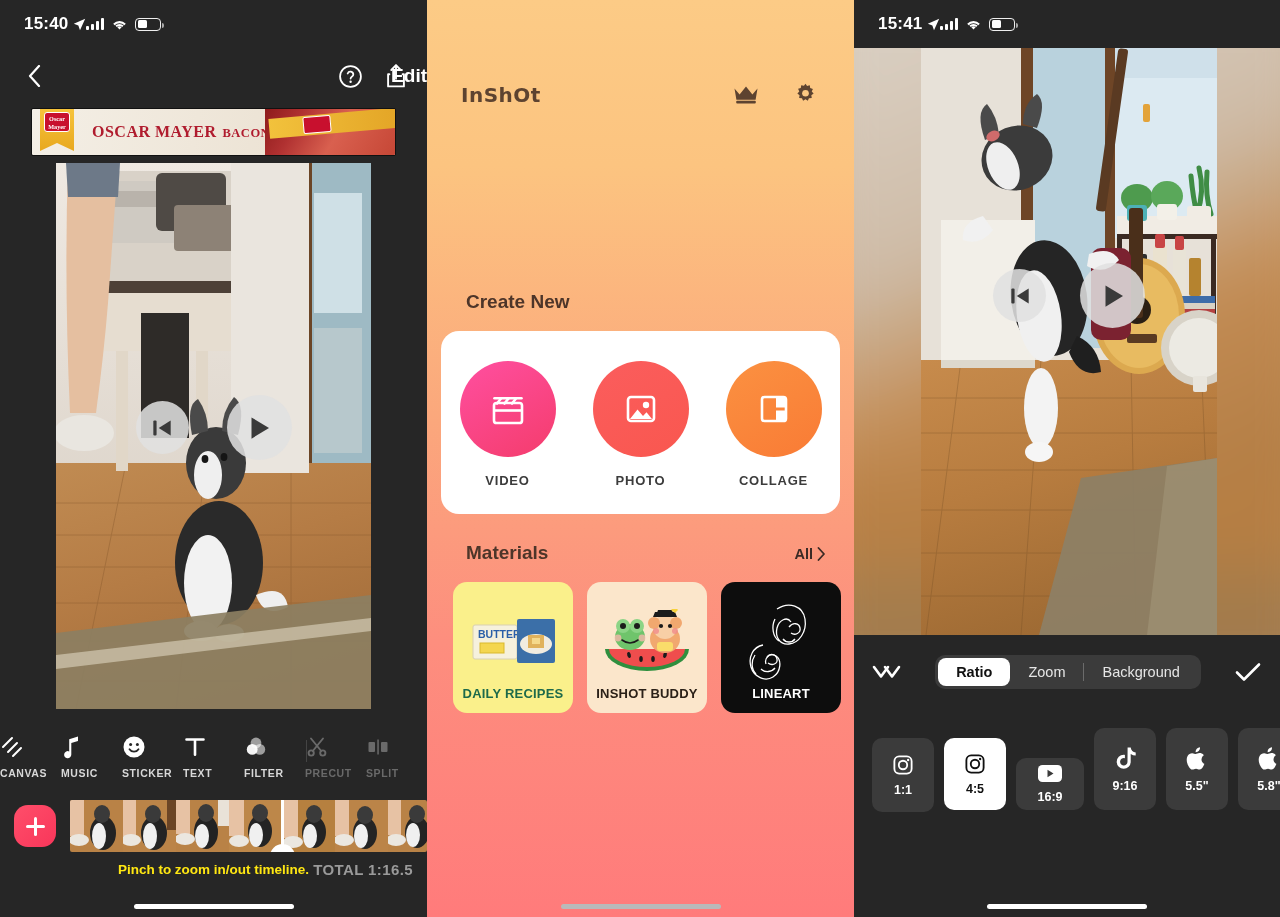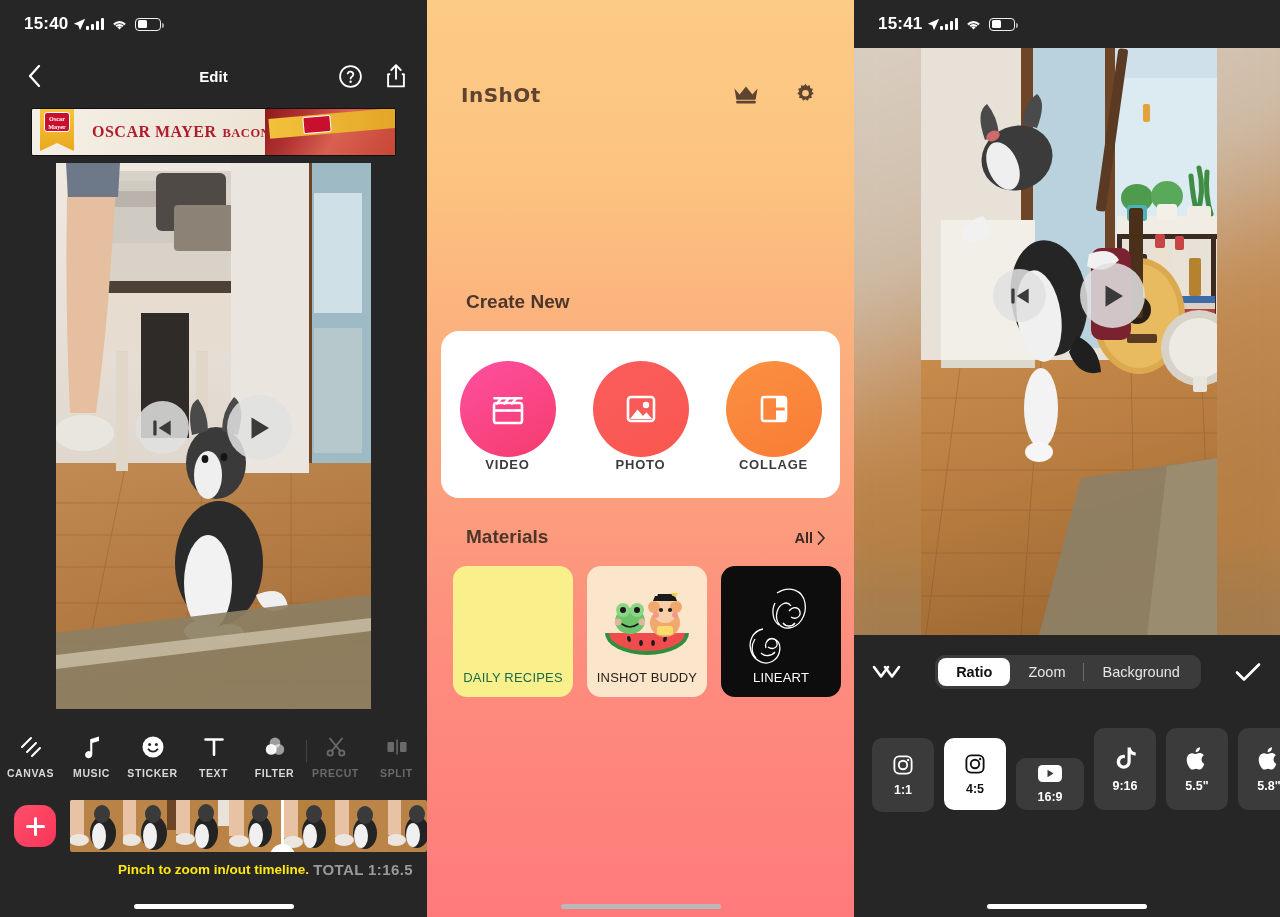--- a/index.html
+++ b/index.html
@@ -28,22 +28,22 @@
   .sig i:nth-child(3){height:9px}.sig i:nth-child(4){height:12px}
   .batt { width: 26px; height: 13px; border: 1.6px solid rgba(255,255,255,.92);
           border-radius: 4px; position: relative; padding: 1.7px; }
   .batt::after { content:""; position:absolute; right:-4px; top:4px; width:2px;height:5px;
           background: rgba(255,255,255,.6); border-radius: 0 2px 2px 0;}
   .batt b { display:block; height: 100%; width: 42%; background: #fff; border-radius: 1.5px; }
 
   
   .p1 { background: #262626; }
   .p1-nav { height: 56px; display: flex; align-items: center; padding: 0 20px; position: relative; }
-  .p1-nav .title { position: absolute; left:0; right:0; text-align:center;
-        color:#fff; font-size: 15px; font-weight: 700; pointer-events:none;}
+  .p1-nav .title { position: absolute; left:0; right:0; text-align:right;
+        color:#fff; font-size: 19px; font-weight: 700; pointer-events:none;}
   .icon-btn { background: none; border: none; cursor: pointer; display:flex;
         align-items:center; justify-content:center; color:#fff; }
   .nav-left { width: 28px; height: 28px; }
   .nav-right { margin-left: auto; display: flex; align-items: center; gap: 22px; }
 
   .banner-ad {
     margin: 4px 31px 0 31px; height: 48px; border-radius: 2px;
     background: linear-gradient(100deg,#f4efe6 0%,#efe7da 45%,#e8ddcc 100%);
     position: relative; overflow: hidden; display:flex; align-items:center;
     border: 1px solid #111;
@@ -68,21 +68,21 @@
       overflow: hidden; background:#3a2a20; }
   .vid-scene { position:absolute; inset:0; }
   .play-overlay { position:absolute; left:0; right:0; top: 232px; display:flex;
       align-items:center; justify-content:center; gap: 38px; }
   .rnd-btn { border-radius: 50%; background: rgba(225,225,225,.86);
       display:flex; align-items:center; justify-content:center; border:none; cursor:pointer;}
   .rnd-btn.prev { width: 53px; height: 53px; }
   .rnd-btn.play { width: 65px; height: 65px; }
 
   .p1-tools { position:absolute; left:0; right:0; top: 734px; display:flex; }
-  .tool { flex:1 1 0; display:flex; flex-direction:column; align-items:center; gap:7px;
+  .tool { flex:1 1 0; display:flex; flex-direction:column; align-items:flex-start; gap:7px;
       cursor:pointer; }
   .tool .ti { height: 26px; display:flex; align-items:center; justify-content:center; }
   .tool .tl { font-size: 10.5px; font-weight: 700; letter-spacing: .6px; color:#d8d8d8; }
   .tool.dim .tl { color: #6a6a6a; }
   .tool-divider { position:absolute; left: 306px; top: 6px; width:1px; height: 22px; background:#444; }
 
   .p1-timeline { position:absolute; left:0; right:0; top: 795px; height: 62px; display:flex; align-items:center; }
   .add-btn { margin-left: 14px; width: 42px; height: 42px; border-radius: 14px;
       background: linear-gradient(135deg,#ff4e6a,#f8365a); border:none; cursor:pointer;
       display:flex;align-items:center;justify-content:center; flex:0 0 auto;}
@@ -105,32 +105,32 @@
   .p2 { background: linear-gradient(180deg,#FCCB86 0%,#FCC480 18%,#FBA77C 46%,#FD8E7E 70%,#FF7B7B 100%); }
   .p2 .statusbar { opacity: 0; }
   .p2-head { display:flex; align-items:center; padding: 34px 36px 0 34px; }
   .brand { font-size: 20px; font-weight: 700; color:#5d4330; letter-spacing:.5px;
       font-family:"DejaVu Sans", sans-serif; }
   .p2-head-icons { margin-left:auto; display:flex; align-items:center; gap: 34px; }
   .sec-title { font-size: 19px; font-weight: 800; color:#4d3529; }
   .create-label { padding: 0 12px 0 39px; margin-top: 184px; }
   .card-white { margin: 18px 14px 0 14px; background:#fff; border-radius: 18px;
       padding: 30px 0 26px 0; display:flex; justify-content: space-around; }
-  .cn-item { display:flex; flex-direction:column; align-items:center; cursor:pointer;}
+  .cn-item { display:flex; flex-direction:column; align-items:center; gap: 16px; cursor:pointer;}
   .cn-circle { width: 96px; height: 96px; border-radius:50%; display:flex;
       align-items:center; justify-content:center; }
   .cn-label { font-size: 13px; font-weight: 800; color:#3c3c3c; letter-spacing:.8px; }
   .mat-head { display:flex; align-items:baseline; padding: 28px 28px 0 39px; }
   .mat-all { margin-left:auto; font-size: 14.5px; font-weight:700; color:#3b2a25;
       display:flex; align-items:center; gap:4px; cursor:pointer;}
   .mat-row { display:flex; gap: 14px; padding: 18px 0 0 26px; }
   .mat-card { width: 120px; height: 131px; border-radius: 14px; position:relative;
       overflow:hidden; cursor:pointer; display:flex; flex-direction:column;
       align-items:center; justify-content:flex-end; padding-bottom: 12px;}
-  .mat-card .mc-label { font-size: 13px; font-weight: 400; letter-spacing:.2px; z-index:3;}
+  .mat-card .mc-label { font-size: 13px; font-weight: 700; letter-spacing:.2px; z-index:3;}
   .mc-art { position:absolute; top: 22px; left:0; right:0; height: 76px; display:flex;
       align-items:center; justify-content:center;}
   .p2 .home-ind { background:#b9b9b9; }
 
   
   .p3 { background: #262626; }
   .p3-stage { position:absolute; left:0; right:0; top: 48px; height: 587px; overflow:hidden;
       background:#caa486; }
   .p3-blurbg { position:absolute; inset:0; filter: blur(26px) saturate(1.05); transform: scale(1.25); }
   .p3-inner { position:absolute; left: 67px; top: 0; width: 296px; height: 587px; overflow:hidden; }
@@ -539,20 +539,31 @@
       <div class="mat-all">
         <span>All</span>
         <svg width="9" height="14" viewBox="0 0 9 14">
           <path d="M1.5 1 7 7l-5.5 6" stroke="#3b2a25" stroke-width="1.8" fill="none" stroke-linecap="round" stroke-linejoin="round"></path>
         </svg>
       </div>
     </div>
 
     <div class="mat-row">
       <div class="mat-card" style="background:#FAF08B">
+        <span class="mc-art">
+          <svg width="96" height="62" viewBox="0 0 96 62">
+            <rect x="8" y="14" width="44" height="34" rx="2" fill="#f6f1dd" stroke="#d8d0b2"></rect>
+            <text x="13" y="27" font-size="10.5" font-weight="700" fill="#2b5fa8" font-family="'Liberation Sans',sans-serif">BUTTER</text>
+            <rect x="15" y="32" width="24" height="10" fill="#f4d64f" stroke="#d9b92e"></rect>
+            <rect x="52" y="8" width="38" height="44" rx="2" fill="#3b6fa8"></rect>
+            <ellipse cx="71" cy="33" rx="16" ry="10" fill="#f1ece0"></ellipse>
+            <rect x="63" y="24" width="16" height="13" fill="#e0b25c"></rect>
+            <rect x="67" y="27" width="8" height="6" fill="#f5d98b"></rect>
+          </svg>
+        </span>
         <span class="mc-label" style="color:#1d6a4a">DAILY RECIPES</span>
       </div>
 
       <div class="mat-card" style="background:#FBE6CB">
         <span class="mc-art">
           <svg width="104" height="66" viewBox="0 0 104 66">
             <path d="M10 40h84a42 22 0 0 1-84 0z" fill="#2f8f3e"></path>
             <path d="M14 40h76a38 18 0 0 1-76 0z" fill="#ef4d4d"></path>
             <g fill="#1b1b1b">
                 <ellipse cx="34" cy="46" rx="1.8" ry="3" transform="rotate(-15 34 46)"></ellipse>

